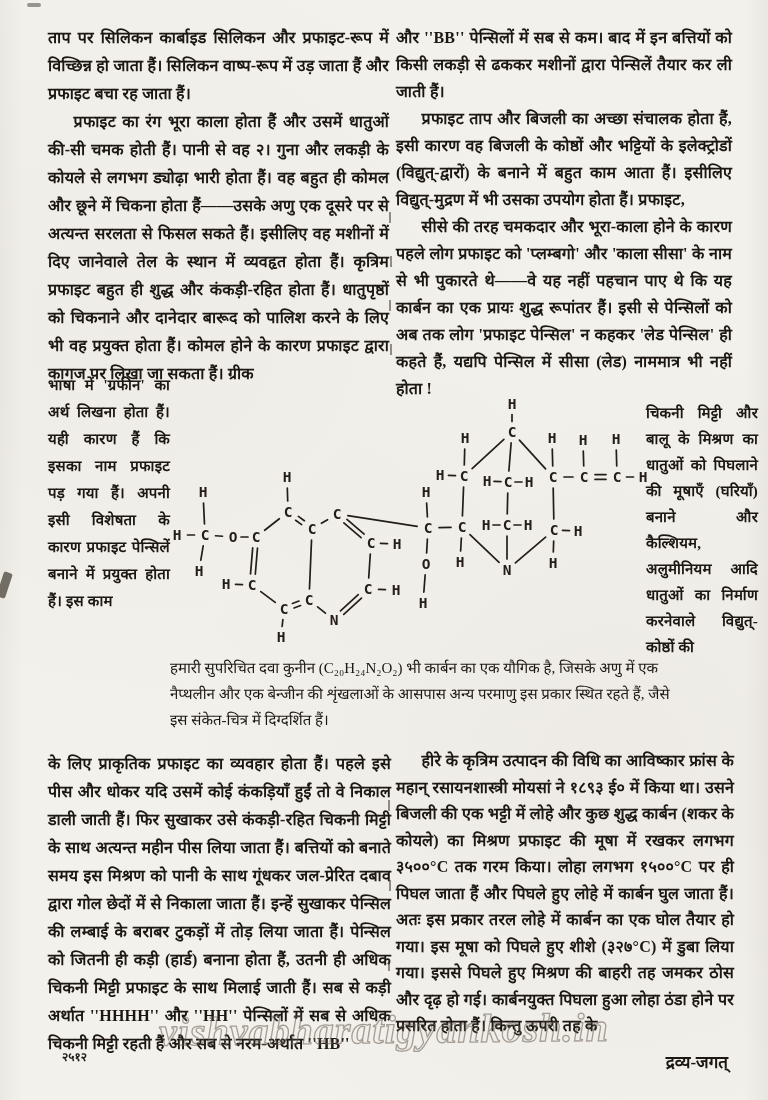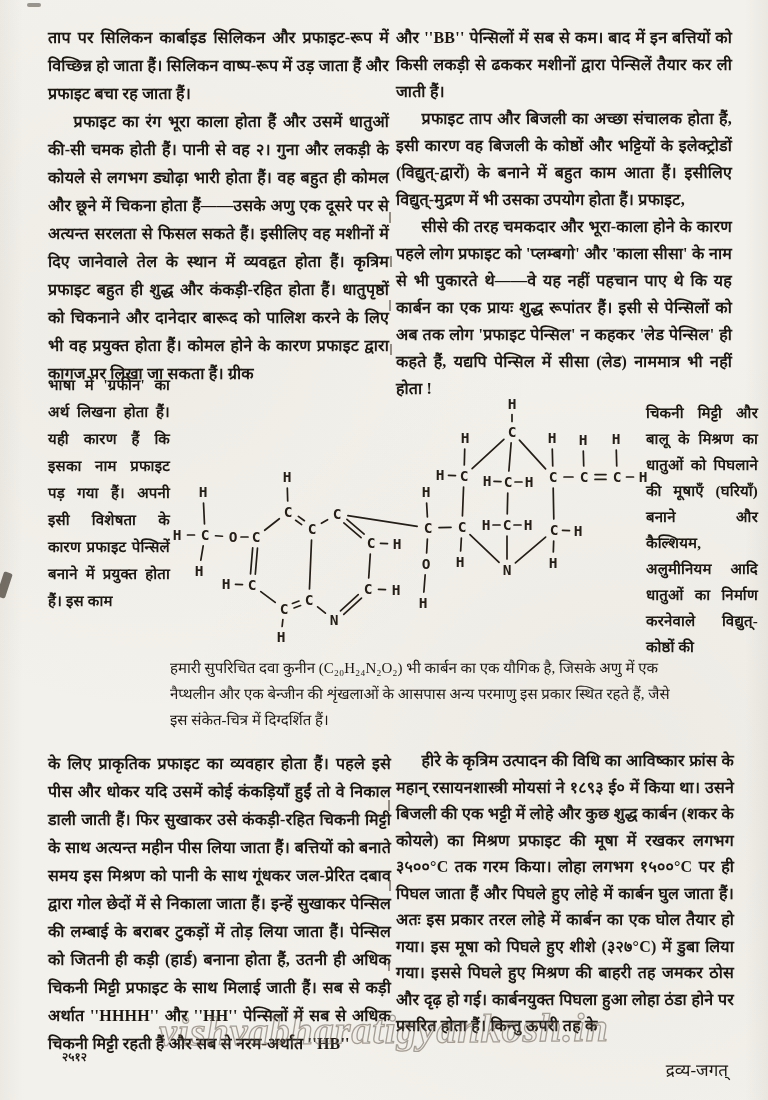--- a/index.html
+++ b/index.html
@@ -36,21 +36,21 @@
     text-align:left;font-size:15px;line-height:26px;font-weight:400;margin-left:32px;
   }
   #molecule-svg{position:absolute;left:160px;top:390px;width:500px;height:260px;}
   #molecule-svg text{
     font-family:"DejaVu Sans Mono","Liberation Mono",monospace;
     font-size:14.5px;font-weight:bold;fill:#241e17;
     text-anchor:middle;dominant-baseline:central;
   }
   #molecule-svg line{stroke:#241e17;stroke-width:1.7;stroke-linecap:round;}
   #page-number{position:absolute;left:62px;top:1048px;font-size:12px;font-weight:600;}
-  #section-title{position:absolute;right:40px;top:1050px;font-size:17px;font-weight:400;margin-top:8px;}
+  #section-title{position:absolute;right:40px;top:1050px;font-size:17px;font-weight:700;}
   #watermark{
     position:absolute;left:50%;top:1006px;transform:translateX(-50%) rotate(-.6deg);
     font-style:italic;font-size:40px;font-weight:bold;white-space:nowrap;
     letter-spacing:1px;color:rgba(243,241,235,0.05);
     -webkit-text-stroke:1.3px rgba(100,90,76,.55);
     z-index:5;pointer-events:none;
   }
   .artifact{position:absolute;background:#3f372d;border-radius:2px;opacity:.8;}
   #art-edge{left:0;top:572px;width:9px;height:26px;transform:rotate(18deg);opacity:.7;}
   #art-corner{left:27px;top:3px;width:14px;height:4px;opacity:.5;}

